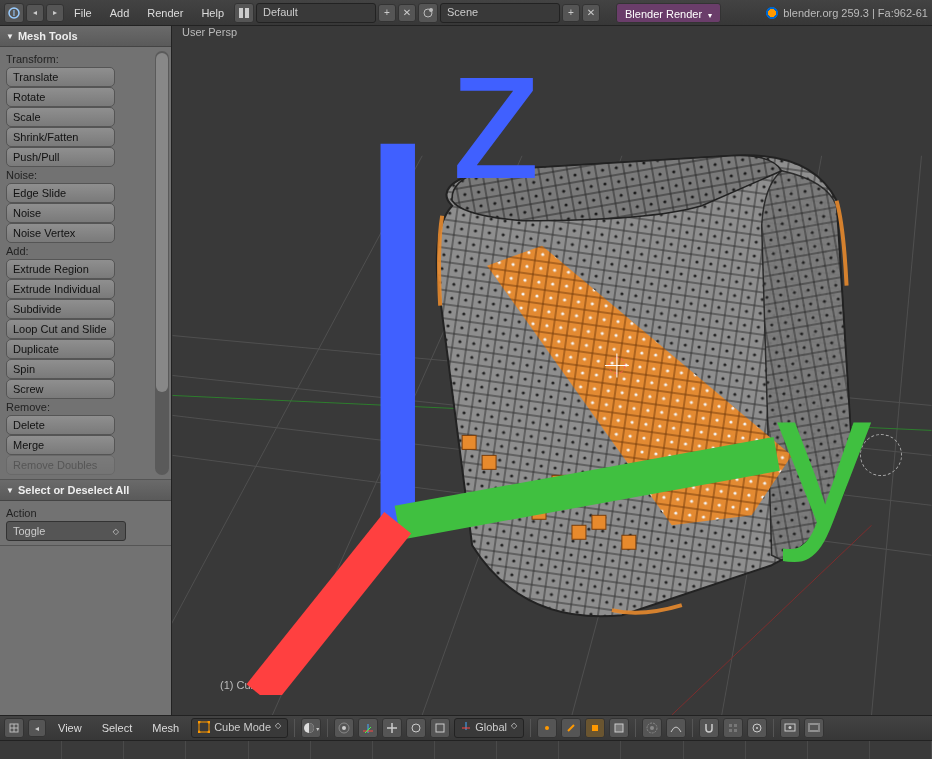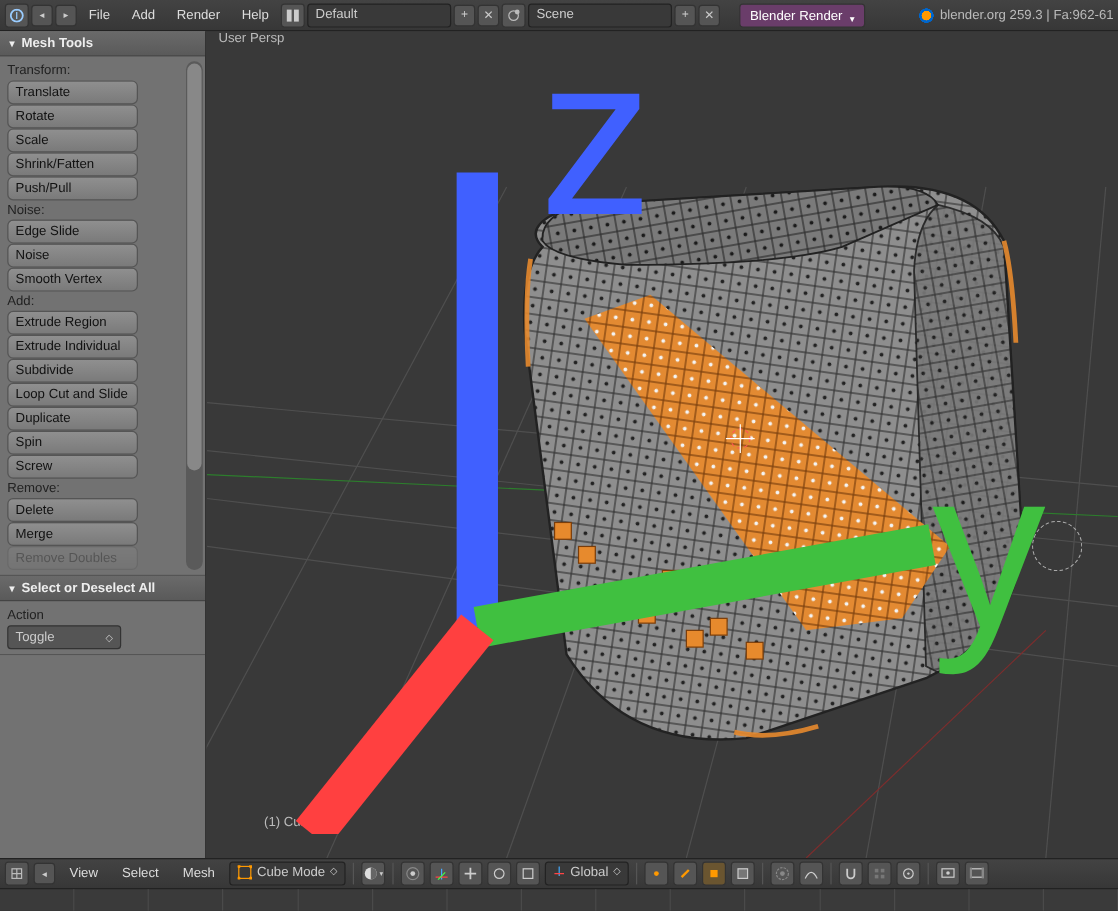--- a/index.html
+++ b/index.html
@@ -26,21 +26,21 @@
 .axes{position:absolute;bottom:20px;left:18px;width:40px;height:40px}
 .brush-circle{position:absolute;right:30px;top:408px;width:42px;height:42px;border:1px dashed #aaa;border-radius:50%}
 .bottombar{height:25px;background:linear-gradient(#434343,#373737);border-top:1px solid #222;display:flex;align-items:center;padding:0 4px;gap:4px}
 .timeline{height:19px;background:#3a3a3a;border-top:1px solid #222;display:flex}
 .timeline-seg{flex:1;border-right:1px solid #4a4a4a}
 .dd-caret{margin-left:auto;font-size:8px}
 .tri{font-size:8px}
 .engine-dd{background:#6a3d6a;border:1px solid #333;border-radius:3px;padding:2px 8px;color:#fff;display:flex;align-items:flex-end;gap:6px;height:20px}
 .status{margin-left:auto;display:flex;align-items:center;gap:4px;color:#bbb}
 .blender-logo{width:14px;height:14px;background:radial-gradient(circle,#f90 40%,#06c 42%,#06c 60%,transparent 62%);border-radius:50%}
-.sel-field{background:#555;border:1px solid #333;border-radius:3px;padding:3px 6px;color:#ccc;display:flex;align-items:center;justify-content:space-between;width:95px;cursor:pointer}
+.sel-field{background:#555;border:1px solid #333;border-radius:3px;padding:3px 6px;color:#ccc;display:flex;align-items:center;justify-content:space-between;width:120px;cursor:pointer}
 svg{display:block}
 .viewport svg{width:100%;height:100%}
 .header-sep{width:1px;height:18px;background:#555;margin:0 2px}
 </style>
 </head>
 <body>
 
 <div class="topbar">
   <div class="icon-box">
       <svg width="12" height="12">
@@ -102,21 +102,21 @@
       <div class="panel-body">
         <div class="panel-label">Transform:</div>
         <button class="panel-btn">Translate</button>
         <button class="panel-btn">Rotate</button>
         <button class="panel-btn">Scale</button>
         <button class="panel-btn">Shrink/Fatten</button>
         <button class="panel-btn">Push/Pull</button>
         <div class="panel-label">Noise:</div>
         <button class="panel-btn">Edge Slide</button>
         <button class="panel-btn">Noise</button>
-        <button class="panel-btn">Smooth Vertex</button>
+        <button class="panel-btn">Noise Vertex</button>
         <div class="panel-label">Add:</div>
         <button class="panel-btn">Extrude Region</button>
         <button class="panel-btn">Extrude Individual</button>
         <button class="panel-btn">Subdivide</button>
         <button class="panel-btn">Loop Cut and Slide</button>
         <button class="panel-btn">Duplicate</button>
         <button class="panel-btn">Spin</button>
         <button class="panel-btn">Screw</button>
         <div class="panel-label">Remove:</div>
         <button class="panel-btn">Delete</button>

